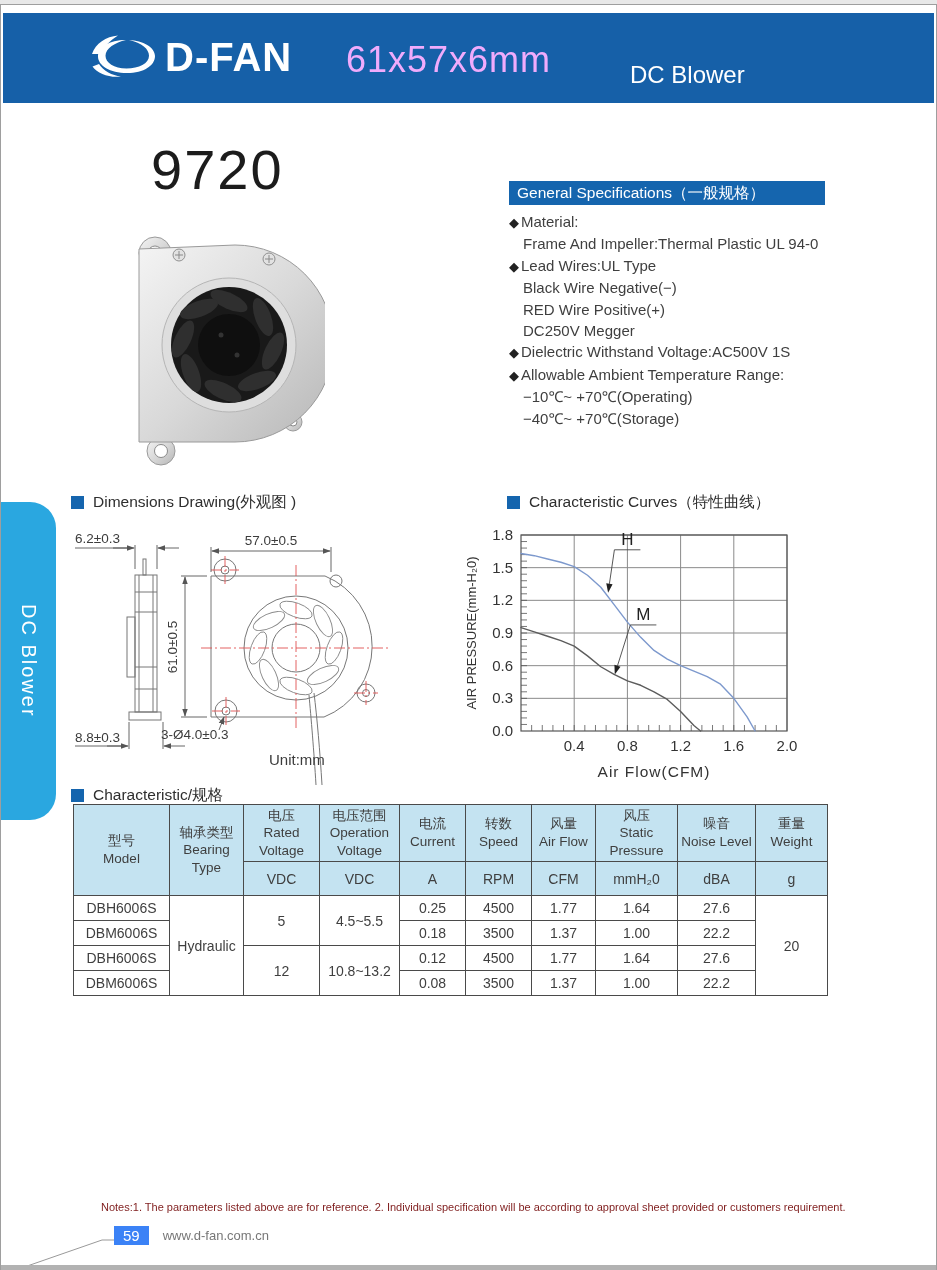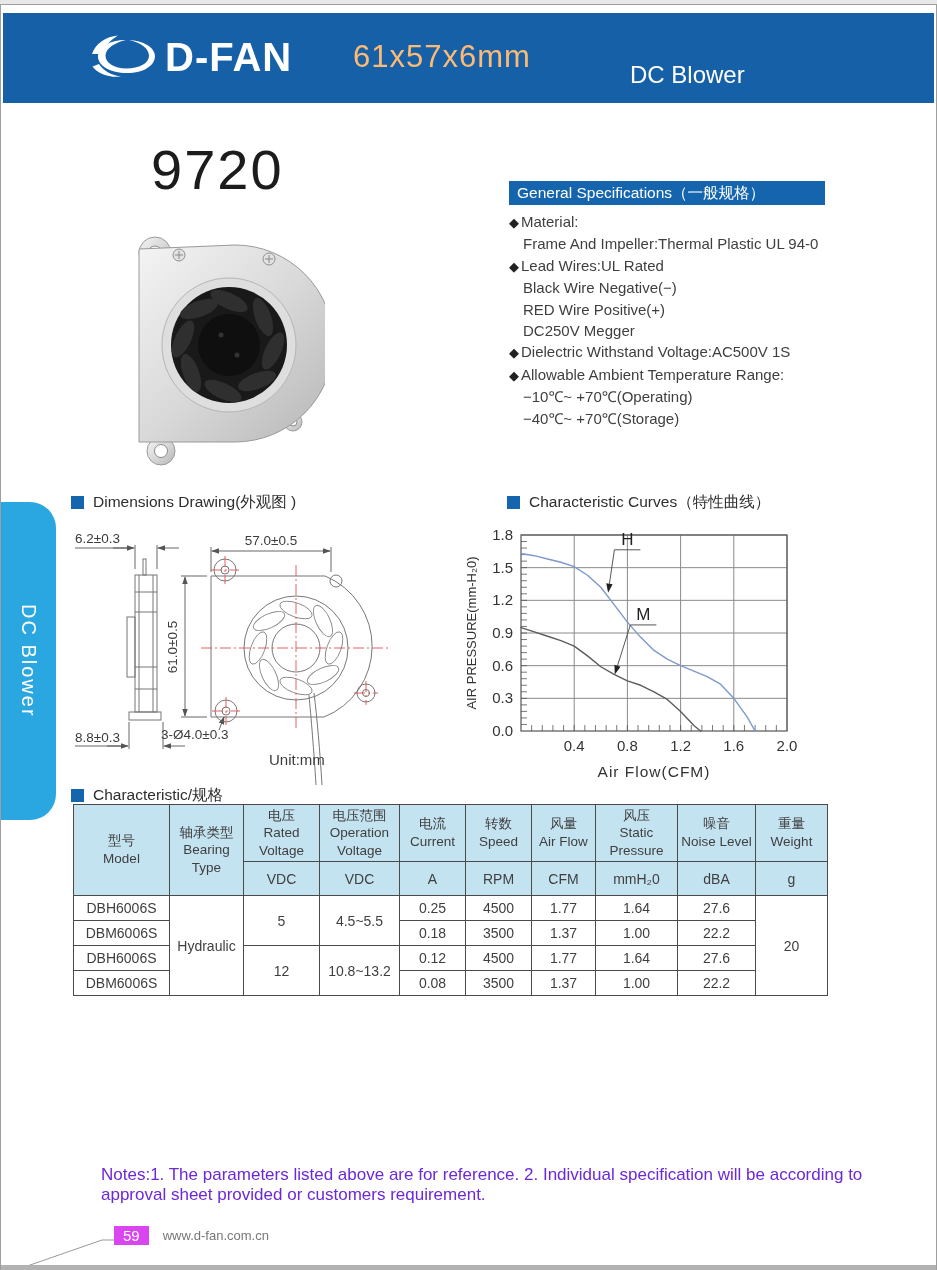--- a/index.html
+++ b/index.html
@@ -5,21 +5,21 @@
   html,body{margin:0;padding:0;background:#e8e8e8;}
   .page{
     position:relative;width:937px;height:1270px;margin:4px auto;
     background:#ffffff;border:1px solid #9e9e9e;box-sizing:border-box;
     font-family:"Liberation Sans",sans-serif;overflow:hidden;
   }
   
   .header{position:absolute;left:2px;top:8px;width:931px;height:90px;background:#1660a8;}
   .logo{position:absolute;left:86px;top:20px;display:flex;align-items:center;}
   .logo-text{color:#fff;font-size:40px;font-weight:bold;letter-spacing:1px;margin-left:2px;}
-  .size-title{position:absolute;left:350px;top:26px;color:#fdba74;font-size:31px;font-weight:400;letter-spacing:1px;}
+  .size-title{position:absolute;left:343px;top:26px;color:#f0abfc;font-size:36px;font-weight:400;letter-spacing:1px;}
   .product-title{position:absolute;left:627px;top:48px;color:#fff;font-size:24px;font-weight:400;}
   
   .model-number{position:absolute;left:150px;top:132px;font-size:56px;color:#1c1c1c;letter-spacing:2px;}
   .photo{position:absolute;left:116px;top:210px;}
   
   .gs-bar{position:absolute;left:508px;top:176px;width:316px;height:24px;background:#1565ae;color:#fff;
     font-size:15.5px;line-height:24px;padding-left:8px;box-sizing:border-box;}
   .gs-list{position:absolute;left:508px;top:206px;width:400px;font-size:15px;color:#3f3f3f;line-height:21.4px;}
   .gs-line{white-space:nowrap;}
   .gs-line.ind{padding-left:14px;}
@@ -36,23 +36,23 @@
   
   .spec-table{position:absolute;left:72px;top:799px;width:754px;border-collapse:collapse;color:#3f3f3f;
     table-layout:fixed;}
   .spec-table th,.spec-table td{border:1px solid #4a4a4a;text-align:center;vertical-align:middle;
     font-weight:400;padding:0;}
   .spec-table thead th{background:#c4e3f1;}
   .hrow1 th{height:56px;font-size:13.5px;line-height:1.3;}
   .hrow2 th{height:33px;font-size:14px;}
   .spec-table tbody td{height:24px;font-size:14px;background:#fff;}
   
-  .notes{position:absolute;left:100px;top:1160px;font-size:17px;color:#6d28d9;width:800px;}
+  .notes{position:absolute;left:100px;top:1196px;font-size:11px;color:#7f1d1d;width:800px;}
   .footer{position:absolute;left:113px;top:1221px;display:flex;align-items:center;}
-  .page-num{background:#d946ef;color:#fff;font-size:15px;padding:1px 9px;}
+  .page-num{background:#3b82f6;color:#fff;font-size:15px;padding:1px 9px;}
   .website{color:#777;font-size:13px;margin-left:14px;}
   .corner-line{position:absolute;left:3px;top:1233px;}
   .bottom-strip{position:absolute;left:0;bottom:0;width:100%;height:8px;background:#b2b2b2;}
   
   .side-tab{position:absolute;left:0;top:497px;width:55px;height:318px;background:#2aa7e0;
     border-radius:0 26px 26px 0;display:flex;align-items:center;justify-content:center;}
   .side-tab-label{writing-mode:vertical-rl;color:#fff;font-size:20px;letter-spacing:2px;}
 </style>
 </head>
 <body>
@@ -115,21 +115,21 @@
     </g>
     <circle cx="112" cy="130" r="31" fill="#0f0f0f"></circle>
     <circle cx="104" cy="120" r="2.5" fill="#333"></circle>
     <circle cx="120" cy="140" r="2.5" fill="#333"></circle>
   </svg>
 
   <div class="gs-bar">General Specifications（一般规格）</div>
   <div class="gs-list">
       <div class="gs-line"><span class="diamond">◆</span><span>Material:</span></div>
       <div class="gs-line ind"><span>Frame And Impeller:Thermal Plastic UL 94-0</span></div>
-      <div class="gs-line"><span class="diamond">◆</span><span>Lead Wires:UL Rated</span></div>
+      <div class="gs-line"><span class="diamond">◆</span><span>Lead Wires:UL Type</span></div>
       <div class="gs-line ind"><span>Black Wire Negative(−)</span></div>
       <div class="gs-line ind"><span>RED Wire Positive(+)</span></div>
       <div class="gs-line ind"><span>DC250V Megger</span></div>
       <div class="gs-line"><span class="diamond">◆</span><span>Dielectric Withstand Voltage:AC500V 1S</span></div>
       <div class="gs-line"><span class="diamond">◆</span><span>Allowable Ambient Temperature Range:</span></div>
       <div class="gs-line ind"><span>−10℃~ +70℃(Operating)</span></div>
       <div class="gs-line ind"><span>−40℃~ +70℃(Storage)</span></div>
     </div>
 
   <div class="section-title st-dims">

